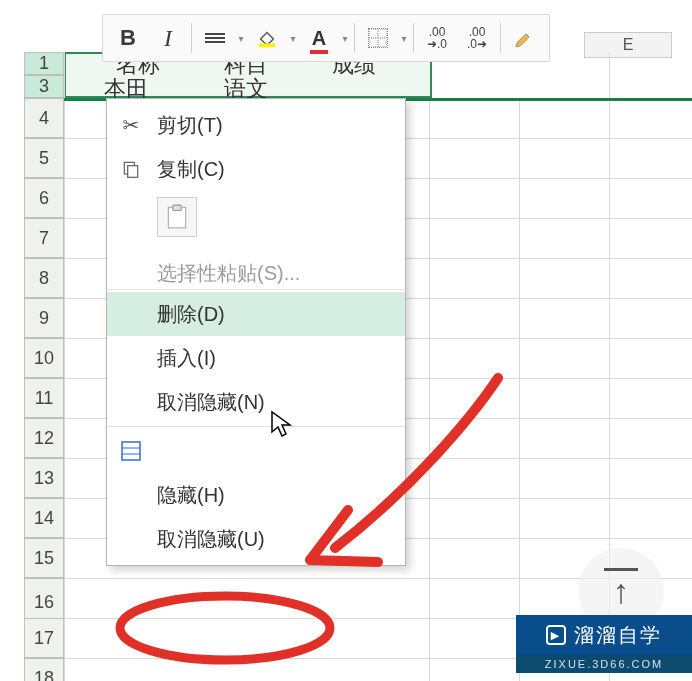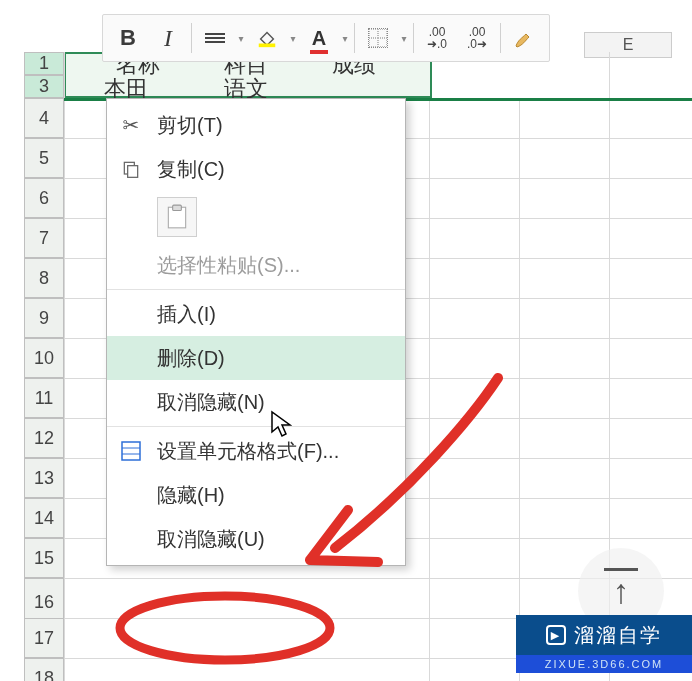--- a/index.html
+++ b/index.html
@@ -158,21 +158,21 @@
     display:flex;
     align-items:center;
     height:44px;
     padding: 0 14px 0 10px;
     font-size:20px;
     color:#333;
     gap:12px;
   }
   .ctx-item.hover { background:#d6eee1; }
   .ctx-item.header { font-weight:700; }
-  .ctx-item.disabled { color:#9c9c9c; }
+  .ctx-item.disabled { color:#9c9c9c;align-items:flex-end; }
   .ctx-icon {
     width:28px; height:28px;
     display:flex;align-items:center;justify-content:center;
     font-size:20px; color:#555;
   }
   .ctx-spacer { width:28px; }
   .ctx-sep {
     height:1px; background:#e2e2e2; margin:2px 0;
   }
   .paste-opt-row {
@@ -207,21 +207,21 @@
     background:#0a4d8c;
     color:#fff;
     display:flex;align-items:center;justify-content:center;
     font-size:20px;letter-spacing:2px;
     gap:8px;
   }
   .logo-sub {
     position:absolute;
     right:0; bottom:8px;
     width:176px;height:18px;
-    background:#1d4ed8;
+    background:#0c4a6e;
     color:#cfe3f5;
     font-size:11px;letter-spacing:2px;
     display:flex;align-items:center;justify-content:center;
   }
   .logo-play {
     width:20px;height:20px;border:2px solid #fff;border-radius:4px;
     display:flex;align-items:center;justify-content:center;font-size:11px;
   }
 
   .cursor {
@@ -354,42 +354,41 @@
           <rect x="2" y="3" width="16" height="19" fill="#fff" stroke="#aaa"></rect>
           <rect x="6" y="1" width="8" height="5" rx="1" fill="#ddd" stroke="#999"></rect>
         </svg>
     </div>
   </div>
   <div class="ctx-item disabled">
     <span class="ctx-spacer"></span>
     <span class="ctx-label"><span>选择性粘贴(S)...</span></span>
   </div>
   <div class="ctx-sep"></div>
+  <div class="ctx-item hover">
+    <span class="ctx-spacer"></span>
+    <span class="ctx-label"><span>删除(D)</span></span>
+  </div>
   <div class="ctx-item">
     <span class="ctx-spacer"></span>
     <span class="ctx-label"><span>插入(I)</span></span>
-  </div>
-  <div class="ctx-item hover">
-    <span class="ctx-spacer"></span>
-    <span class="ctx-label"><span>删除(D)</span></span>
   </div>
   <div class="ctx-item">
     <span class="ctx-spacer"></span>
     <span class="ctx-label"><span>取消隐藏(N)</span></span>
   </div>
   <div class="ctx-sep"></div>
   <div class="ctx-item">
     <span class="ctx-icon">
       <svg width="20" height="20" viewBox="0 0 20 20">
           <rect x="1" y="1" width="18" height="18" fill="#fff" stroke="#2e6fd8" stroke-width="1.5"></rect>
           <line x1="1" y1="7" x2="19" y2="7" stroke="#2e6fd8"></line>
           <line x1="1" y1="13" x2="19" y2="13" stroke="#2e6fd8"></line>
         </svg>
     </span>
-    <span class="ctx-label"><span>设置单元格格式(F)...</span></span>
   </div>
   <div class="ctx-item">
     <span class="ctx-spacer"></span>
     <span class="ctx-label"><span>隐藏(H)</span></span>
   </div>
   <div class="ctx-item">
     <span class="ctx-spacer"></span>
     <span class="ctx-label"><span>取消隐藏(U)</span></span>
   </div>
 </div>

